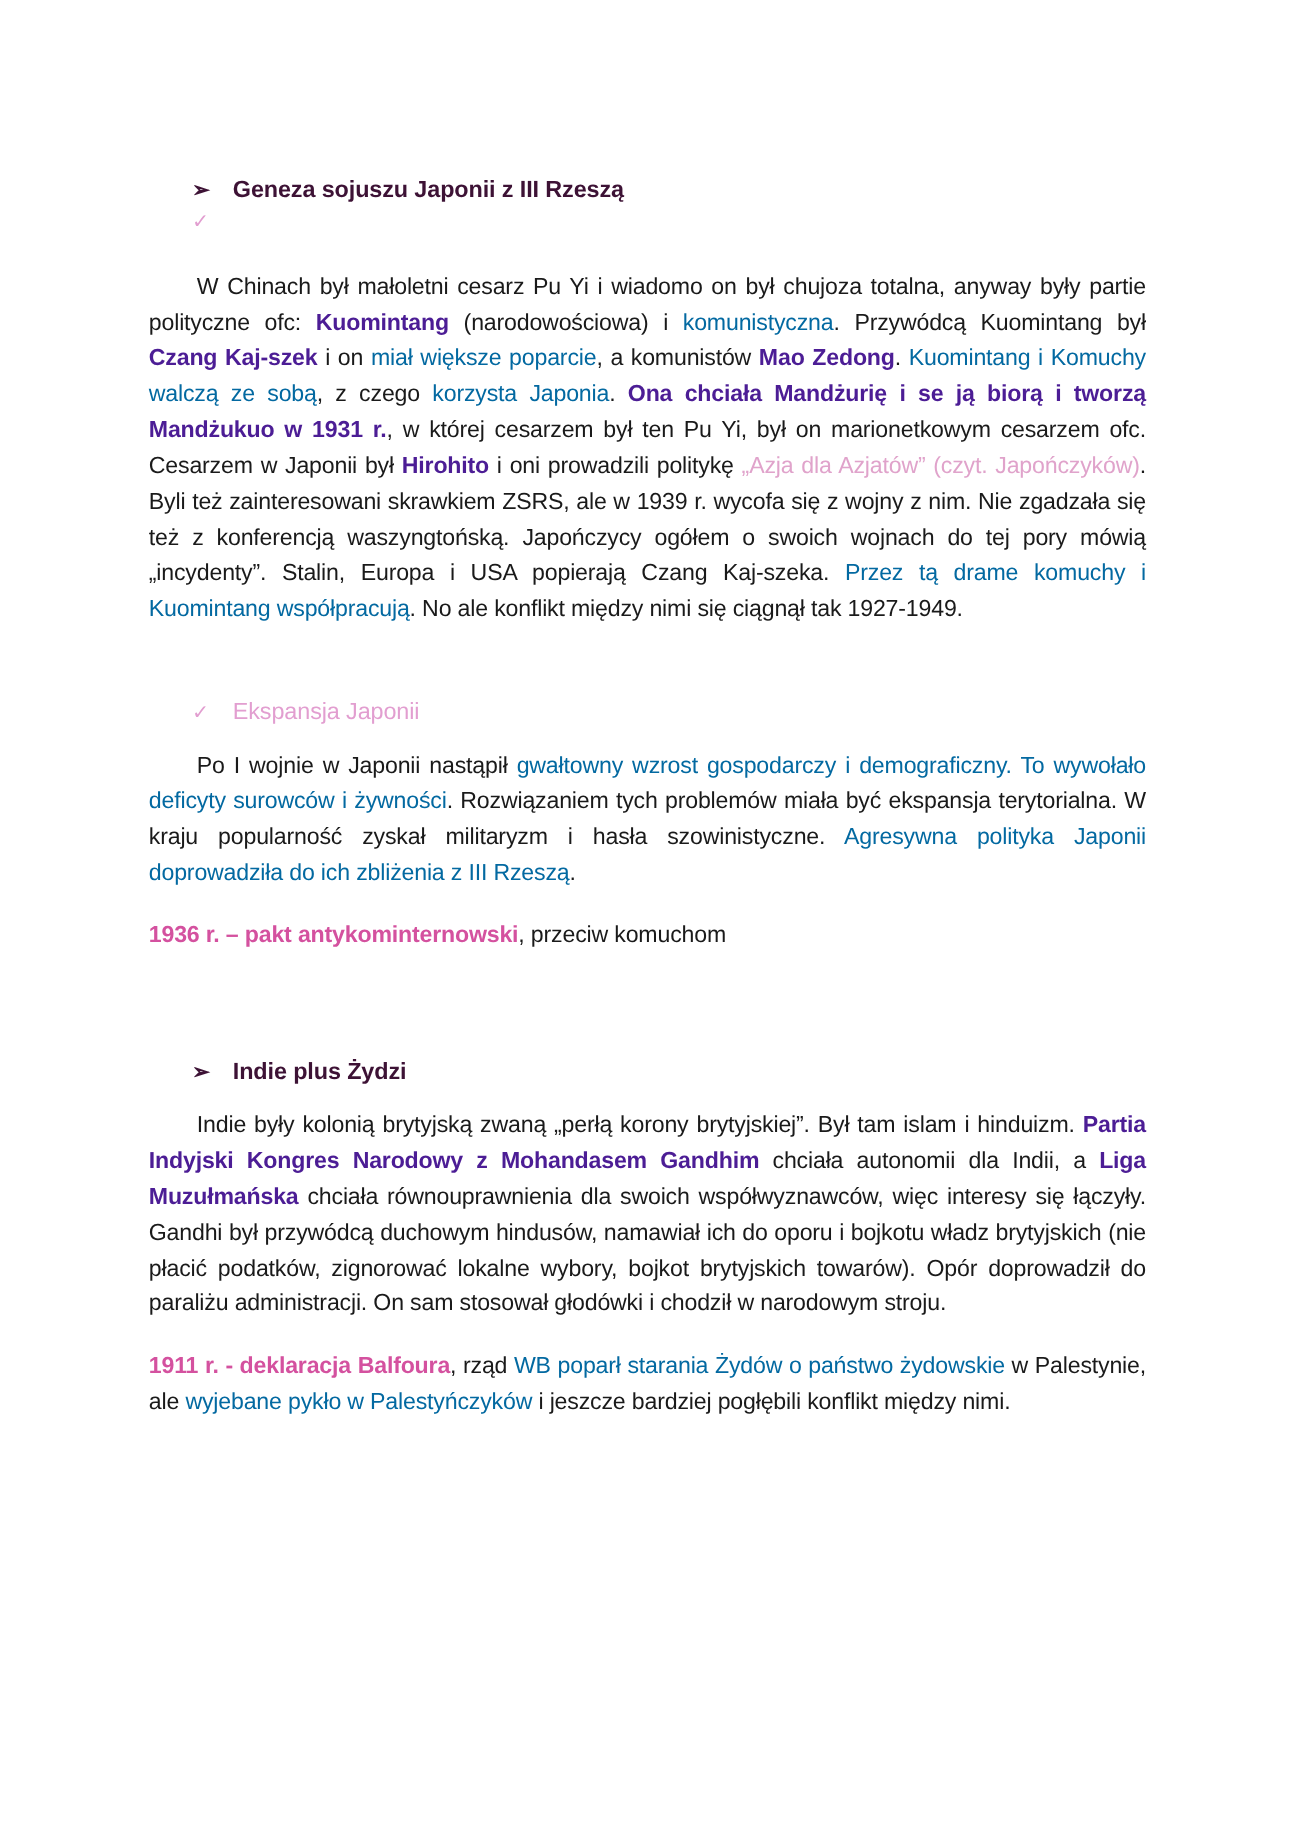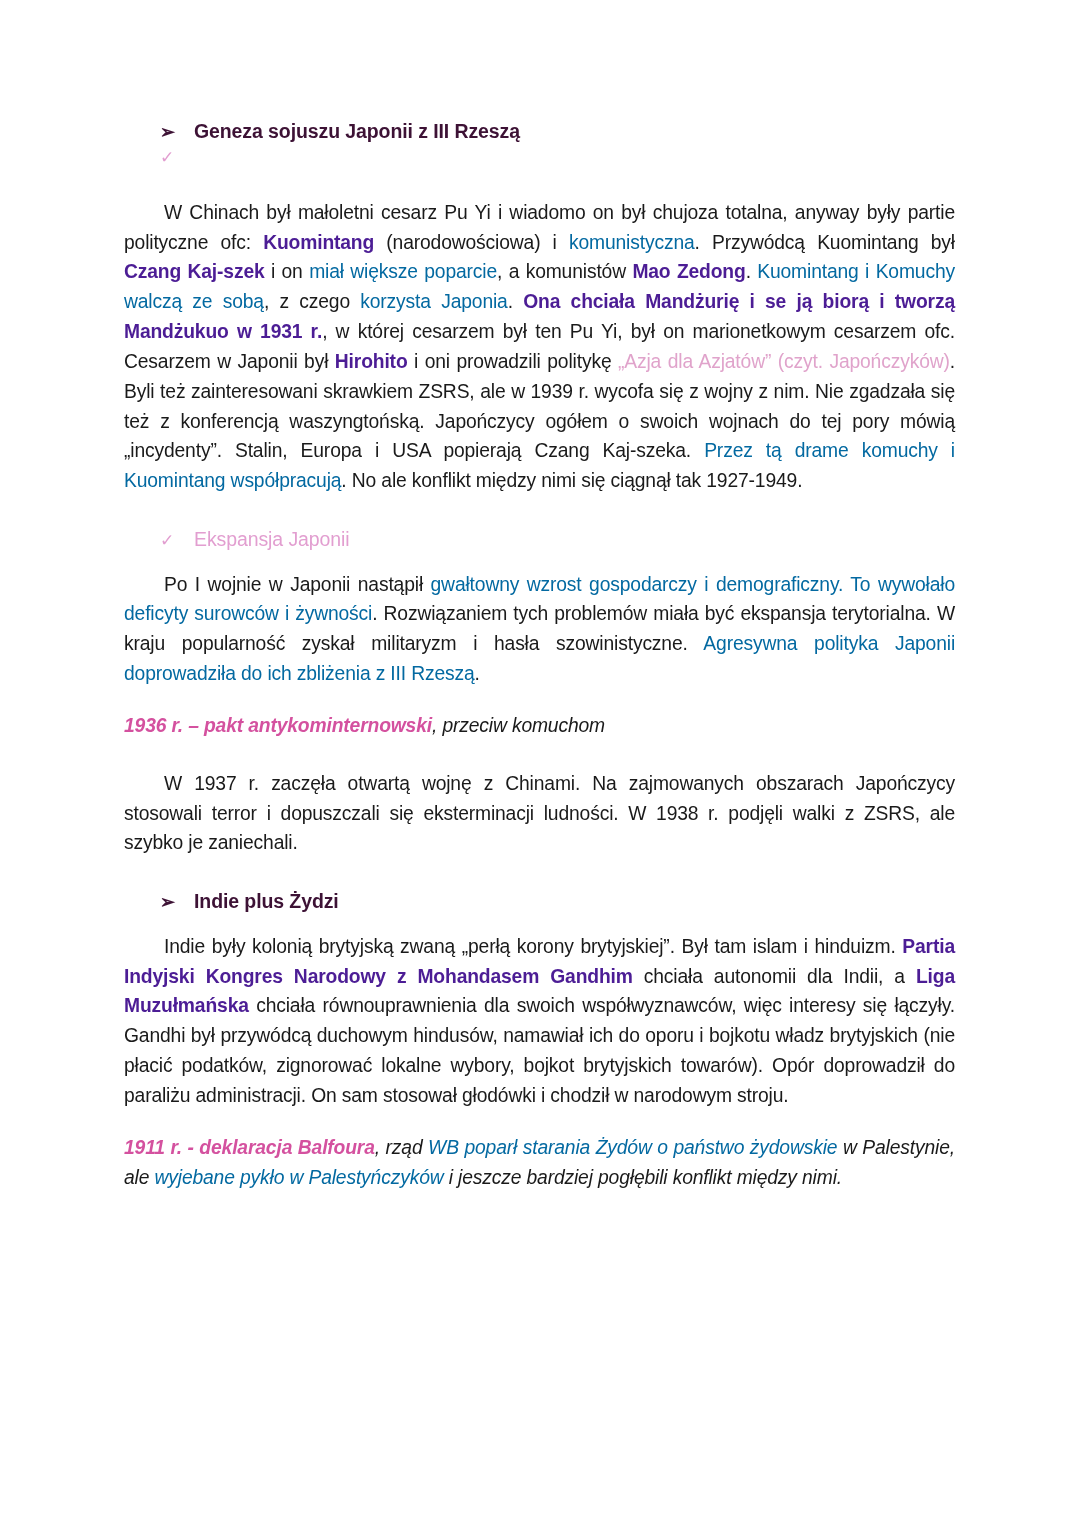--- a/index.html
+++ b/index.html
@@ -48,34 +48,34 @@
   }
   .bullet-glyph {
     display: inline-block;
     width: 34px;
     flex: 0 0 34px;
     font-size: 18px;
   }
   .h-arrow .bullet-glyph { color: #3d1235; }
   .h-check .bullet-glyph { color: #e29ed0; font-size: 17px; }
 
-  .h-arrow .h-text, .h-check .h-text { display: inline-block; }
+  .h-arrow .h-text, .h-check .h-text { display: inline-block; margin-top: 27px; }
 
   
   p.body {
     margin: 0;
     font-size: 19.3px;
     line-height: 1.545;
     text-align: justify;
     text-justify: inter-word;
     color: #1a1a1a;
     letter-spacing: -0.15px;
   }
   p.body.indent { text-indent: 40px; }
-  p.body.noindent { text-indent: 0; font-style: italic; }
+  p.body.noindent { text-indent: 0; }
 
   .sp-1  { height: 16px; }
   .sp-2  { height: 28px; }
   .sp-3  { height: 30px; }
   .sp-4  { height: 22px; }
 
   
   .mag {           
     color: #4c1d95;
     font-weight: bold;
@@ -122,21 +122,20 @@
     <div class="sp-1"></div>
 
     <p class="body indent"><span>Po I wojnie w Japonii nastąpił </span><span class="lite">gwałtowny wzrost gospodarczy i demograficzny. To wywołało deficyty surowców i żywności</span><span>. Rozwiązaniem tych problemów miała być ekspansja terytorialna. W kraju popularność zyskał militaryzm i hasła szowinistyczne. </span><span class="lite">Agresywna polityka Japonii doprowadziła do ich zbliżenia z III Rzeszą</span><span>.</span></p>
 
     <div class="sp-4"></div>
 
     <p class="body noindent"><span class="mag-dark">1936 r. – pakt antykominternowski</span><span>, przeciw komuchom</span></p>
 
     <div class="sp-2"></div>
 
-    <p class="body indent"><span>W 1937 r. zaczęła otwartą wojnę z Chinami. Na zajmowanych obszarach Japończycy stosowali terror i dopuszczali się eksterminacji ludności. W 1938 r. podjęli walki z ZSRS, ale szybko je zaniechali.</span></p>
 
     <div class="sp-3"></div>
 
     <div class="h-arrow">
       <span class="bullet-glyph">➢</span>
       <span class="h-text">Indie plus Żydzi</span>
     </div>
 
     <div class="sp-1"></div>
 

